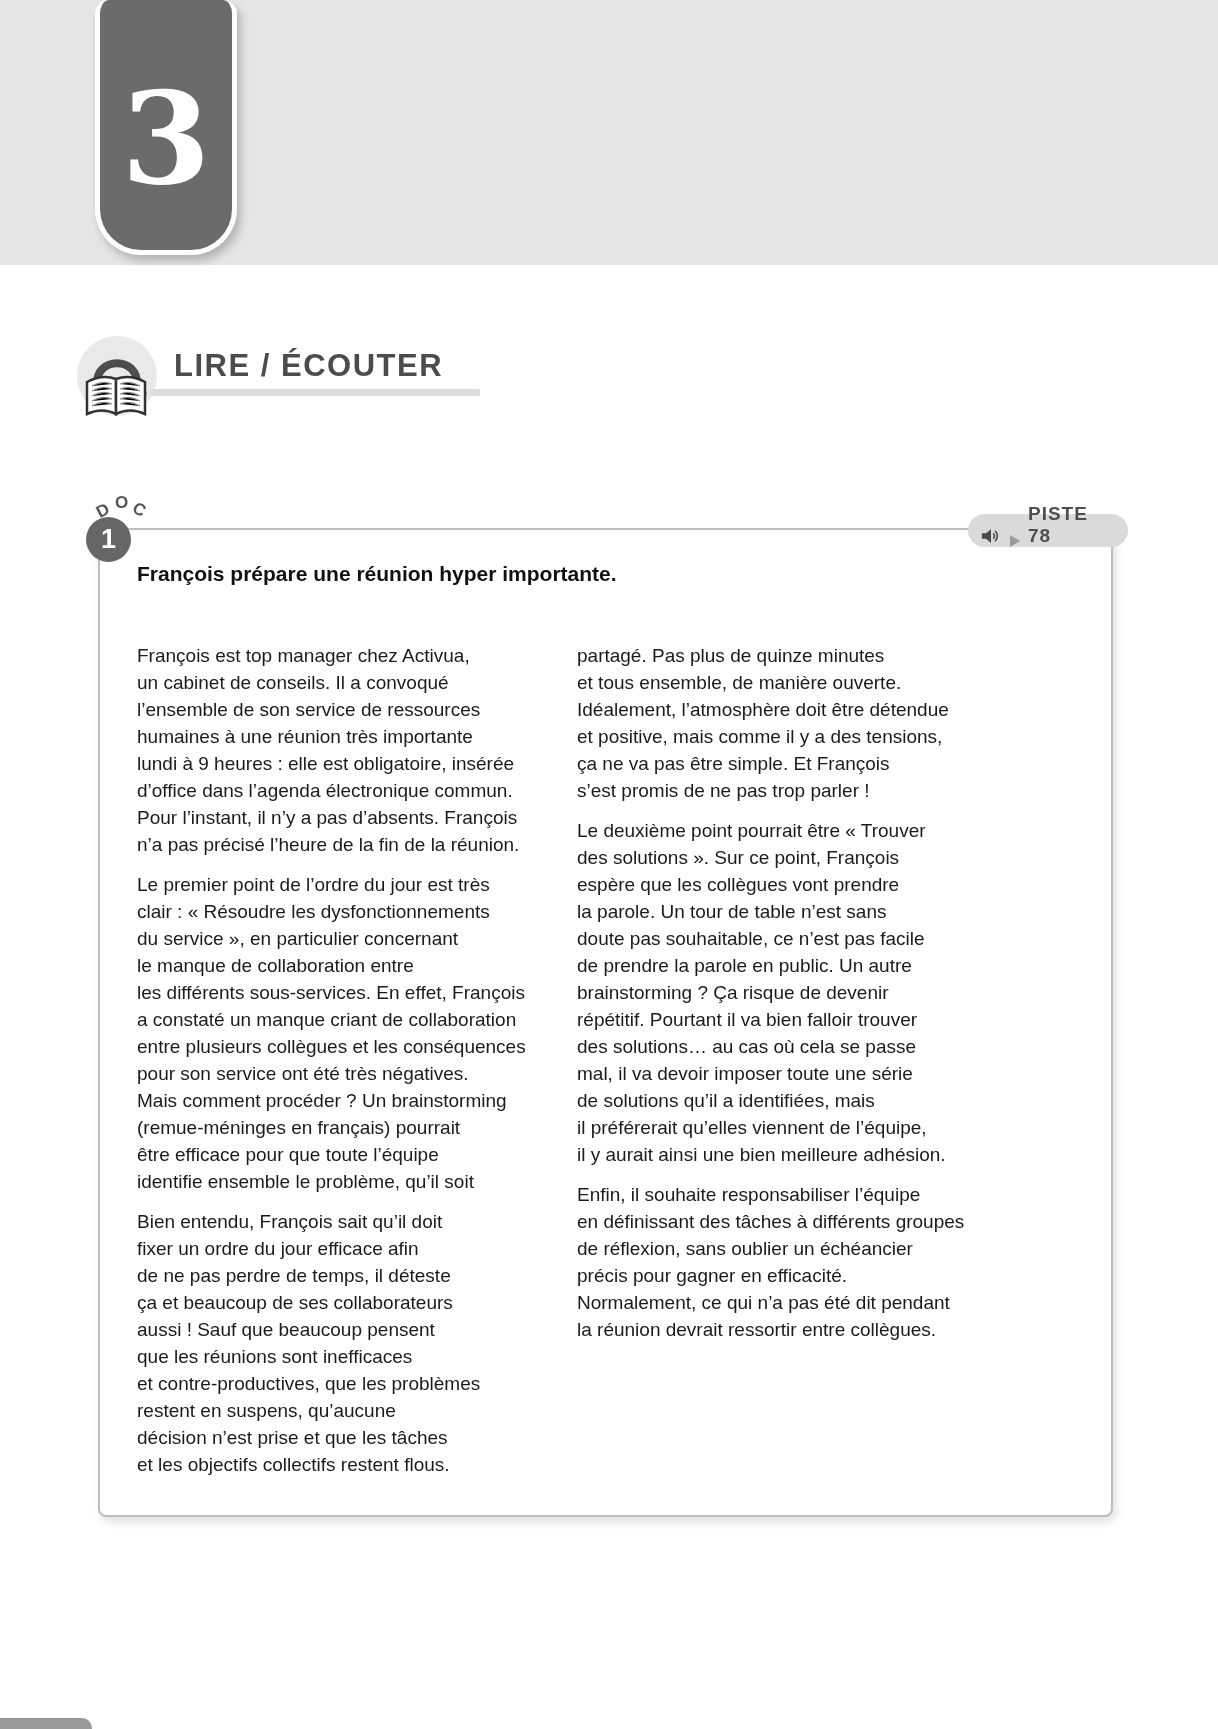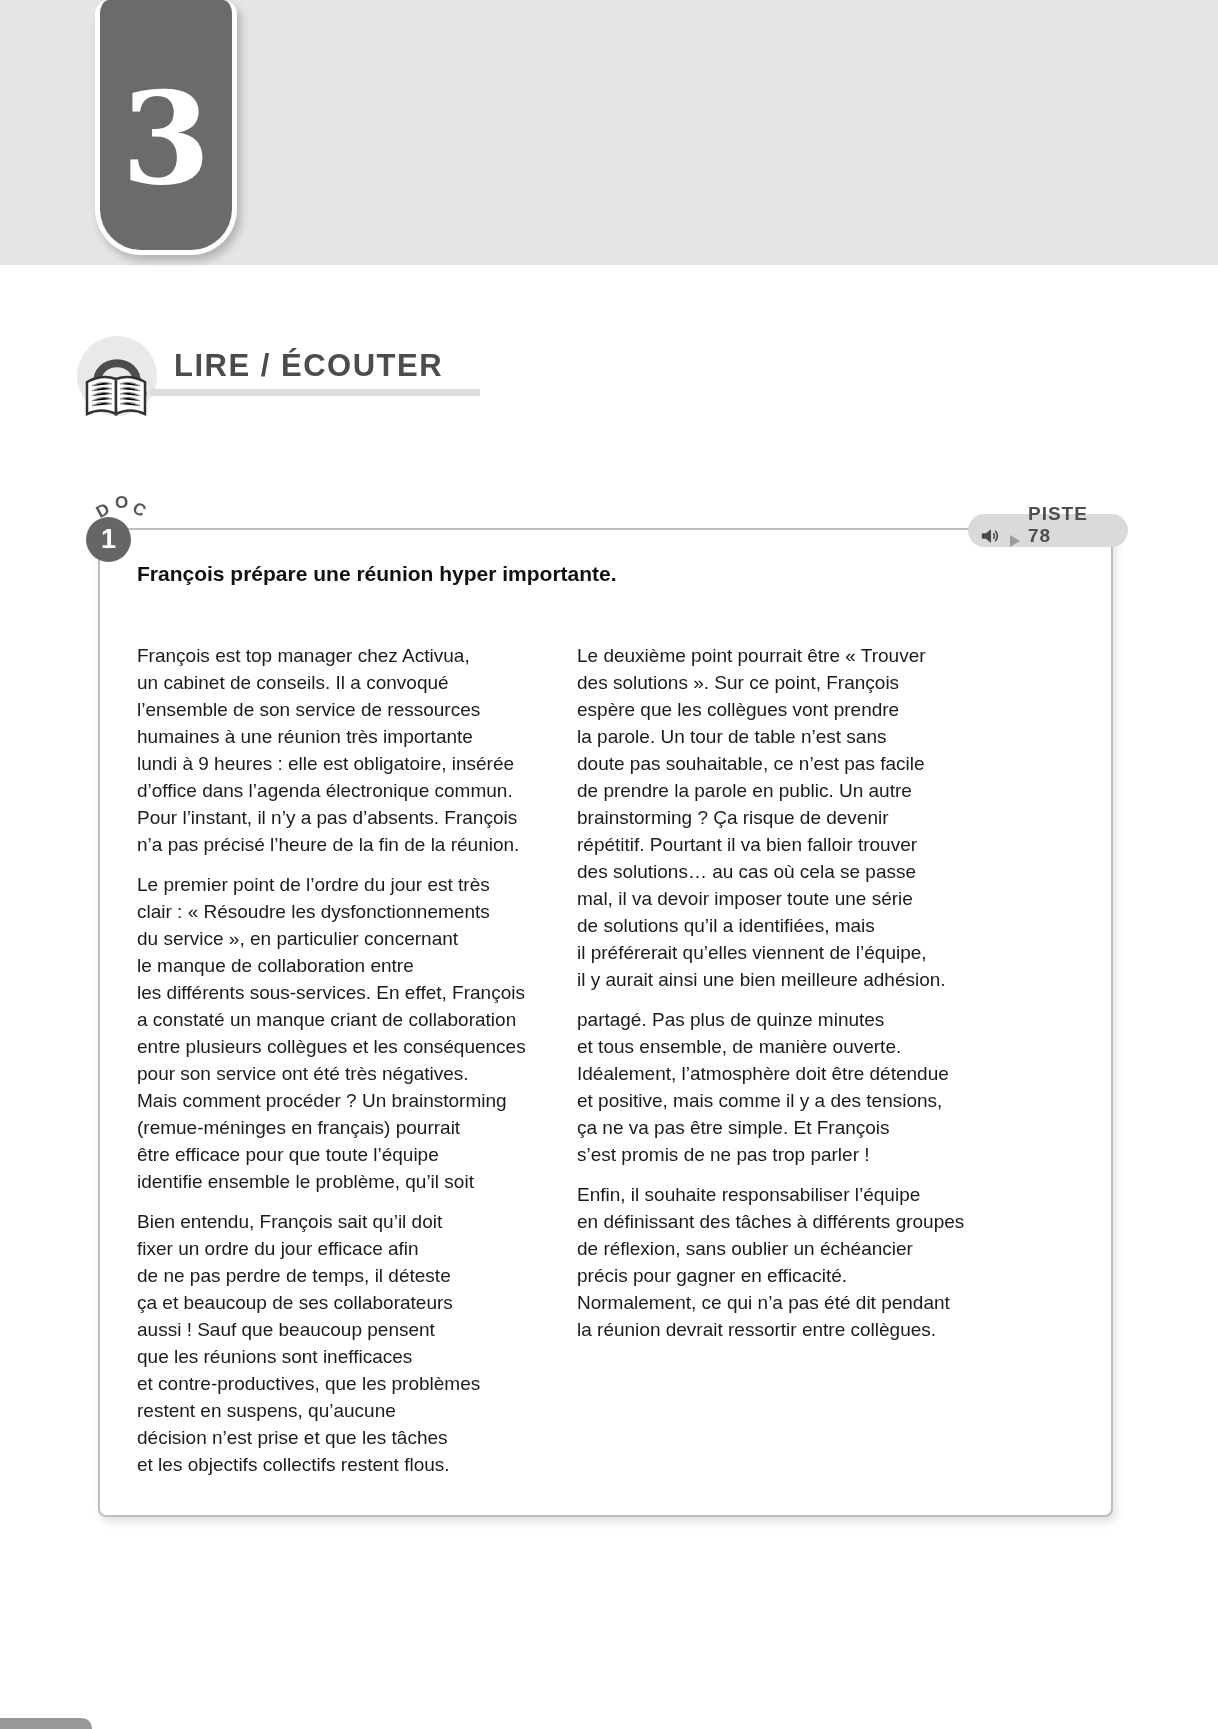--- a/index.html
+++ b/index.html
@@ -156,39 +156,39 @@
 de ne pas perdre de temps, il déteste
 ça et beaucoup de ses collaborateurs
 aussi ! Sauf que beaucoup pensent
 que les réunions sont inefficaces
 et contre-productives, que les problèmes
 restent en suspens, qu’aucune
 décision n’est prise et que les tâches
 et les objectifs collectifs restent flous.</p>
     </div>
     <div class="col">
+      <p>partagé. Pas plus de quinze minutes
+et tous ensemble, de manière ouverte.
+Idéalement, l’atmosphère doit être détendue
+et positive, mais comme il y a des tensions,
+ça ne va pas être simple. Et François
+s’est promis de ne pas trop parler !</p>
       <p>Le deuxième point pourrait être « Trouver
 des solutions ». Sur ce point, François
 espère que les collègues vont prendre
 la parole. Un tour de table n’est sans
 doute pas souhaitable, ce n’est pas facile
 de prendre la parole en public. Un autre
 brainstorming ? Ça risque de devenir
 répétitif. Pourtant il va bien falloir trouver
 des solutions… au cas où cela se passe
 mal, il va devoir imposer toute une série
 de solutions qu’il a identifiées, mais
 il préférerait qu’elles viennent de l’équipe,
 il y aurait ainsi une bien meilleure adhésion.</p>
-      <p>partagé. Pas plus de quinze minutes
-et tous ensemble, de manière ouverte.
-Idéalement, l’atmosphère doit être détendue
-et positive, mais comme il y a des tensions,
-ça ne va pas être simple. Et François
-s’est promis de ne pas trop parler !</p>
       <p>Enfin, il souhaite responsabiliser l’équipe
 en définissant des tâches à différents groupes
 de réflexion, sans oublier un échéancier
 précis pour gagner en efficacité.
 Normalement, ce qui n’a pas été dit pendant
 la réunion devrait ressortir entre collègues.</p>
     </div>
   </div>
 </section>
 

